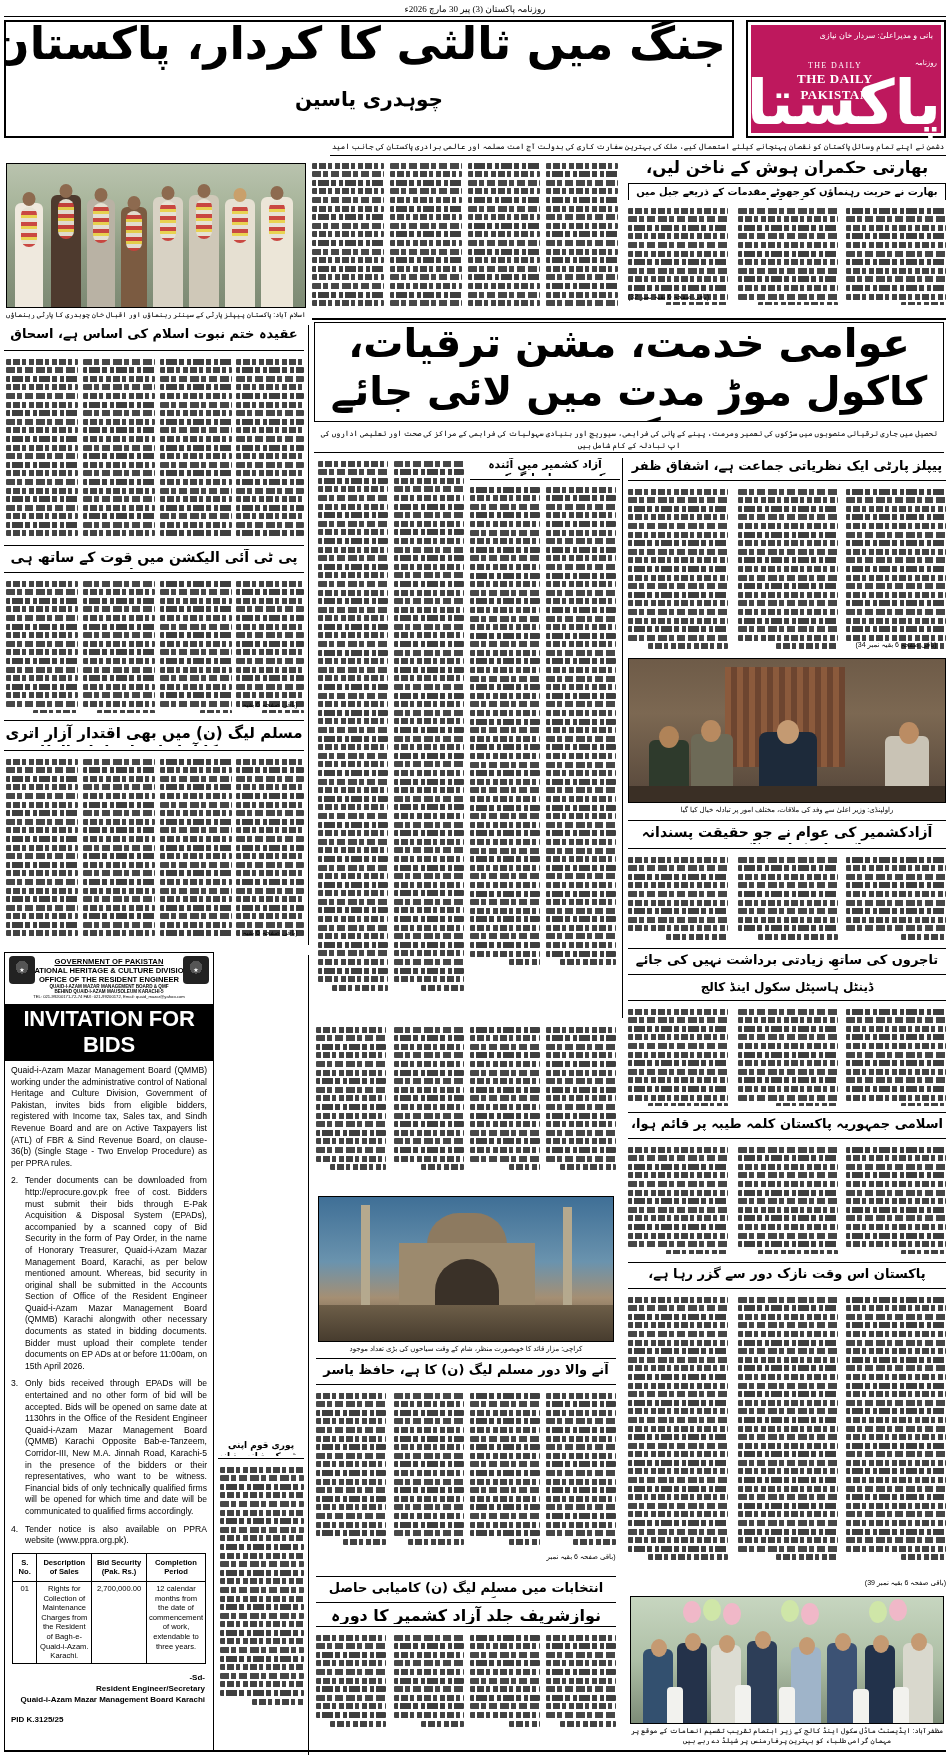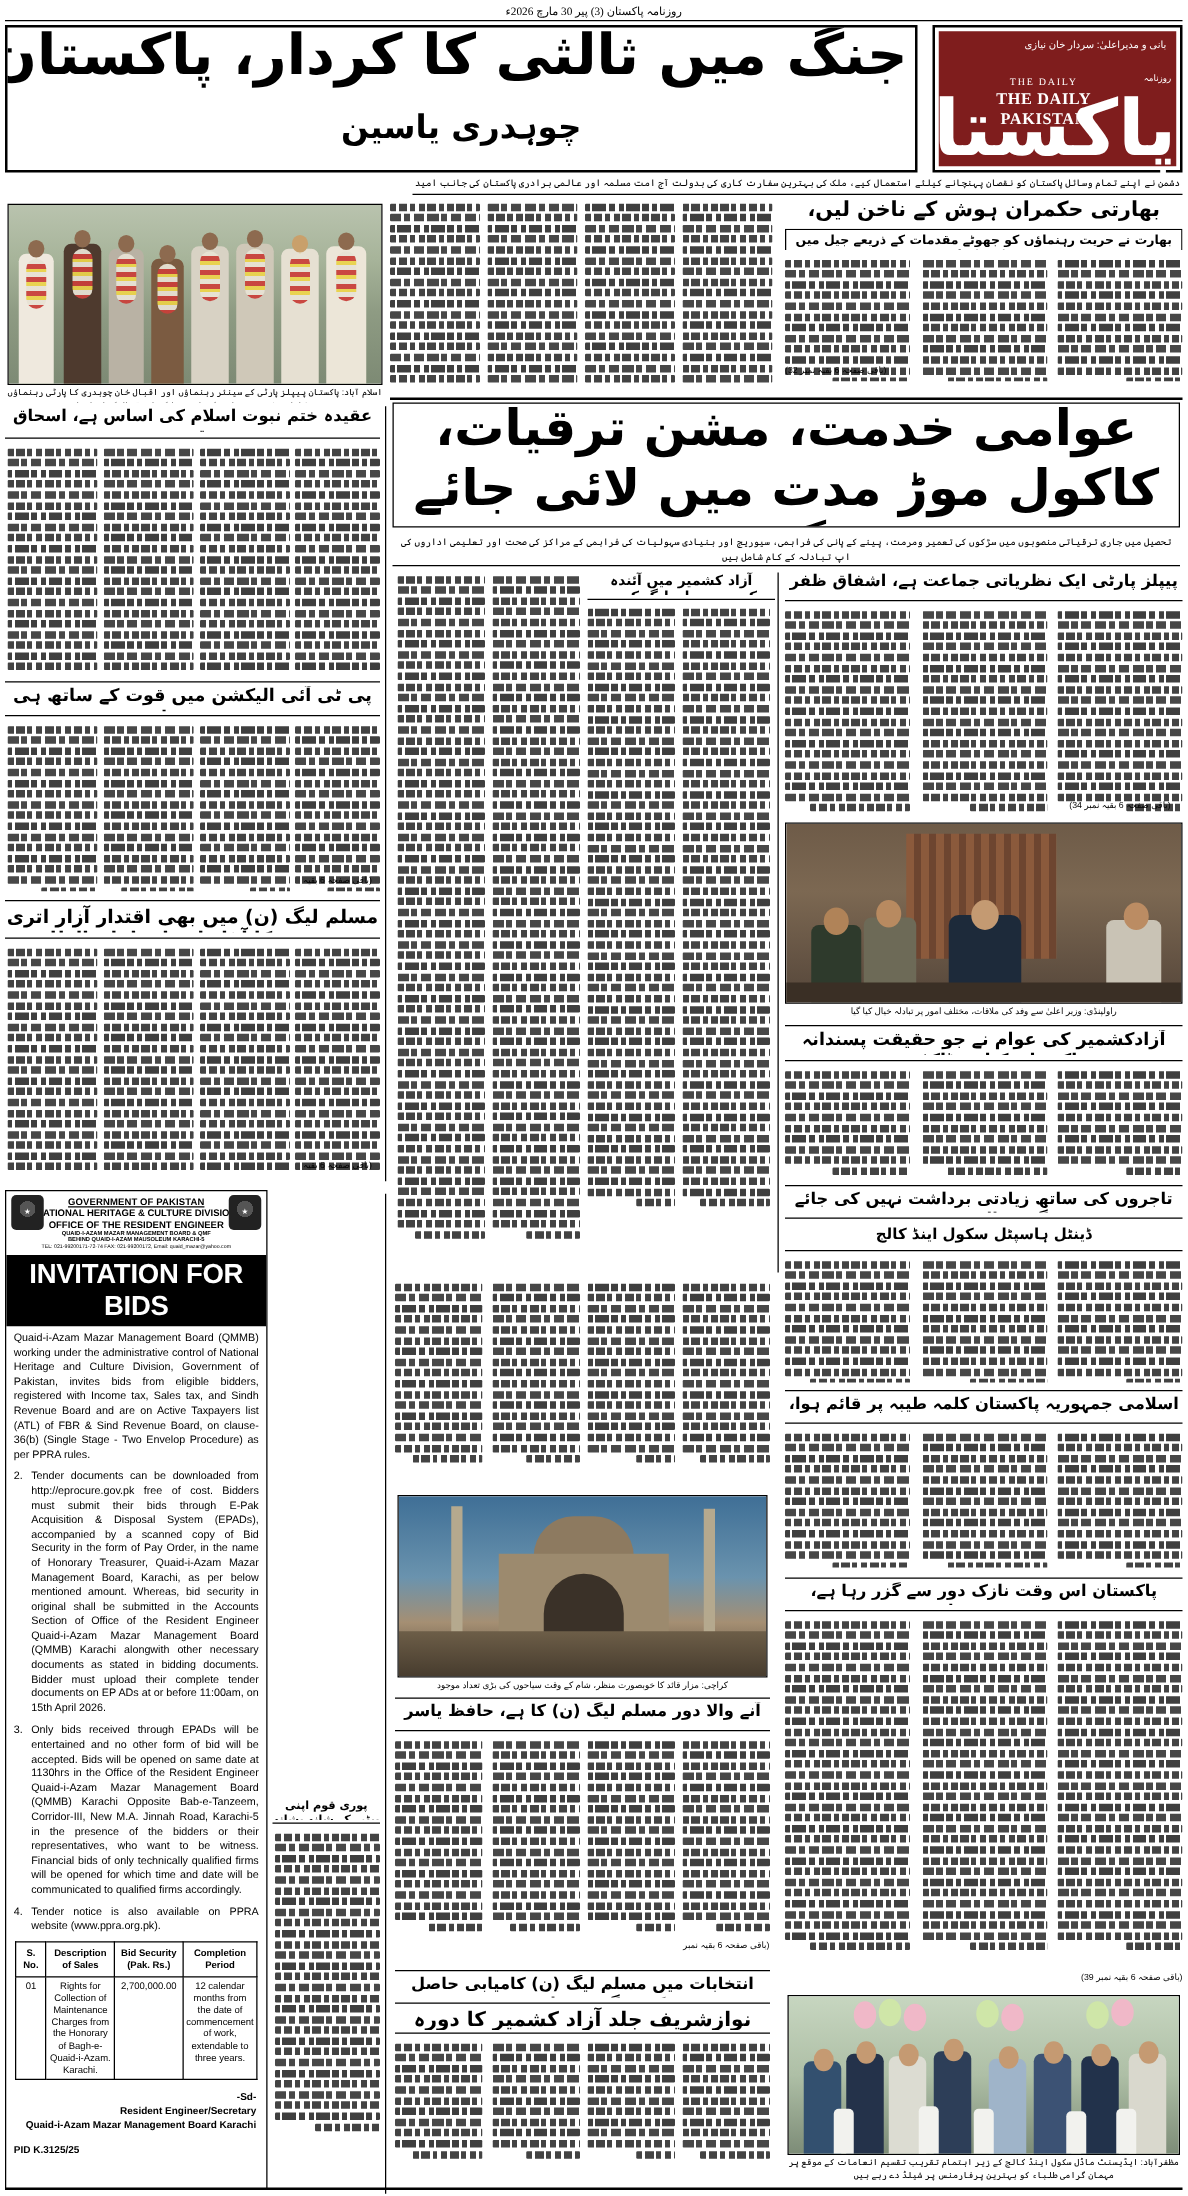--- a/index.html
+++ b/index.html
@@ -67,21 +67,21 @@
     font-family:"Liberation Serif", serif;
   }
 
   
   #mast-band { position:absolute; top:20px; left:4px; width:942px; height:118px; }
   #mast-head-box {
     position:absolute; right:0; top:0; width:200px; height:118px;
     border:2px solid #000; padding:3px; background:#fff;
   }
   #mast-black {
-    width:100%; height:100%; background:#7f1d1d; color:#fff;
+    width:100%; height:100%; background:#be185d; color:#fff;
     position:relative;
   }
   #mast-editor {
     position:absolute; top:6px; right:8px; font-size:8px;
     direction:rtl; letter-spacing:.3px;
   }
   #mast-the-daily {
     position:absolute; top:36px; left:46px;
     font-family:"Liberation Serif", serif;
     font-size:8px; letter-spacing:1.4px; text-align:center; width:76px;
@@ -238,21 +238,21 @@
         <div id="mast-roznama" style="top:34px;right:4px;">روزنامہ</div>
         <div id="mast-the-daily">THE DAILY</div>
         <div id="mast-pakistan-en" style="font-size:13px;">THE DAILY PAKISTAN</div>
         <div id="mast-urdu-logo">پاکستان</div>
       </div>
     </div>
 
     <div id="mast-lead-box">
       <div id="mast-lead-inner">
         <div class="banner-headline" id="mast-lead-line1">جنگ میں ثالثی کا کردار، پاکستان پر عالمی برادری کے اعتماد کا مظہر</div>
-        <div class="banner-headline" id="mast-lead-line2" style="font-size:26px;top:66px;">چوہدری یاسین</div>
+        <div class="banner-headline" id="mast-lead-line2" style="font-size:20px;top:66px;">چوہدری یاسین</div>
       </div>
     </div>
   </div>
 
   <div class="colbox" style="left:330px;top:140px;width:616px;height:14px;">
     <div class="urdu" style="font-size:7.5px;text-align:center;line-height:13px;">دشمن نے اپنے تمام وسائل پاکستان کو نقصان پہنچانے کیلئے استعمال کیے، ملک کی بہترین سفارت کاری کی بدولت آج امت مسلمہ اور عالمی برادری پاکستان کی جانب امید سے دیکھ رہی ہے</div>
   </div>
   <div class="hline" style="left:330px;top:155px;width:616px;"></div>
 
   <div class="photo" style="left:6px;top:163px;width:300px;height:145px;">
@@ -794,21 +794,21 @@
         <tr>
           <th style="width:26px;">S. No.</th>
           <th style="width:56px;">Description of Sales</th>
           <th style="width:56px;">Bid Security (Pak. Rs.)</th>
           <th>Completion Period</th>
         </tr>
       </thead>
       <tbody>
         <tr>
           <td>01</td>
-          <td>Rights for Collection of Maintenance Charges from the Honorary of Bagh-e-Quaid-i-Azam. Karachi.</td>
+          <td>Rights for Collection of Maintenance Charges from the Resident of Bagh-e-Quaid-i-Azam. Karachi.</td>
           <td>2,700,000.00</td>
           <td>12 calendar months from the date of commencement of work, extendable to three years.</td>
         </tr>
       </tbody>
     </table>
 
     <div id="ad-sign">
       <div class="dash">-Sd-</div>
       <div>Resident Engineer/Secretary</div>
       <div>Quaid-i-Azam Mazar Management Board Karachi</div>

